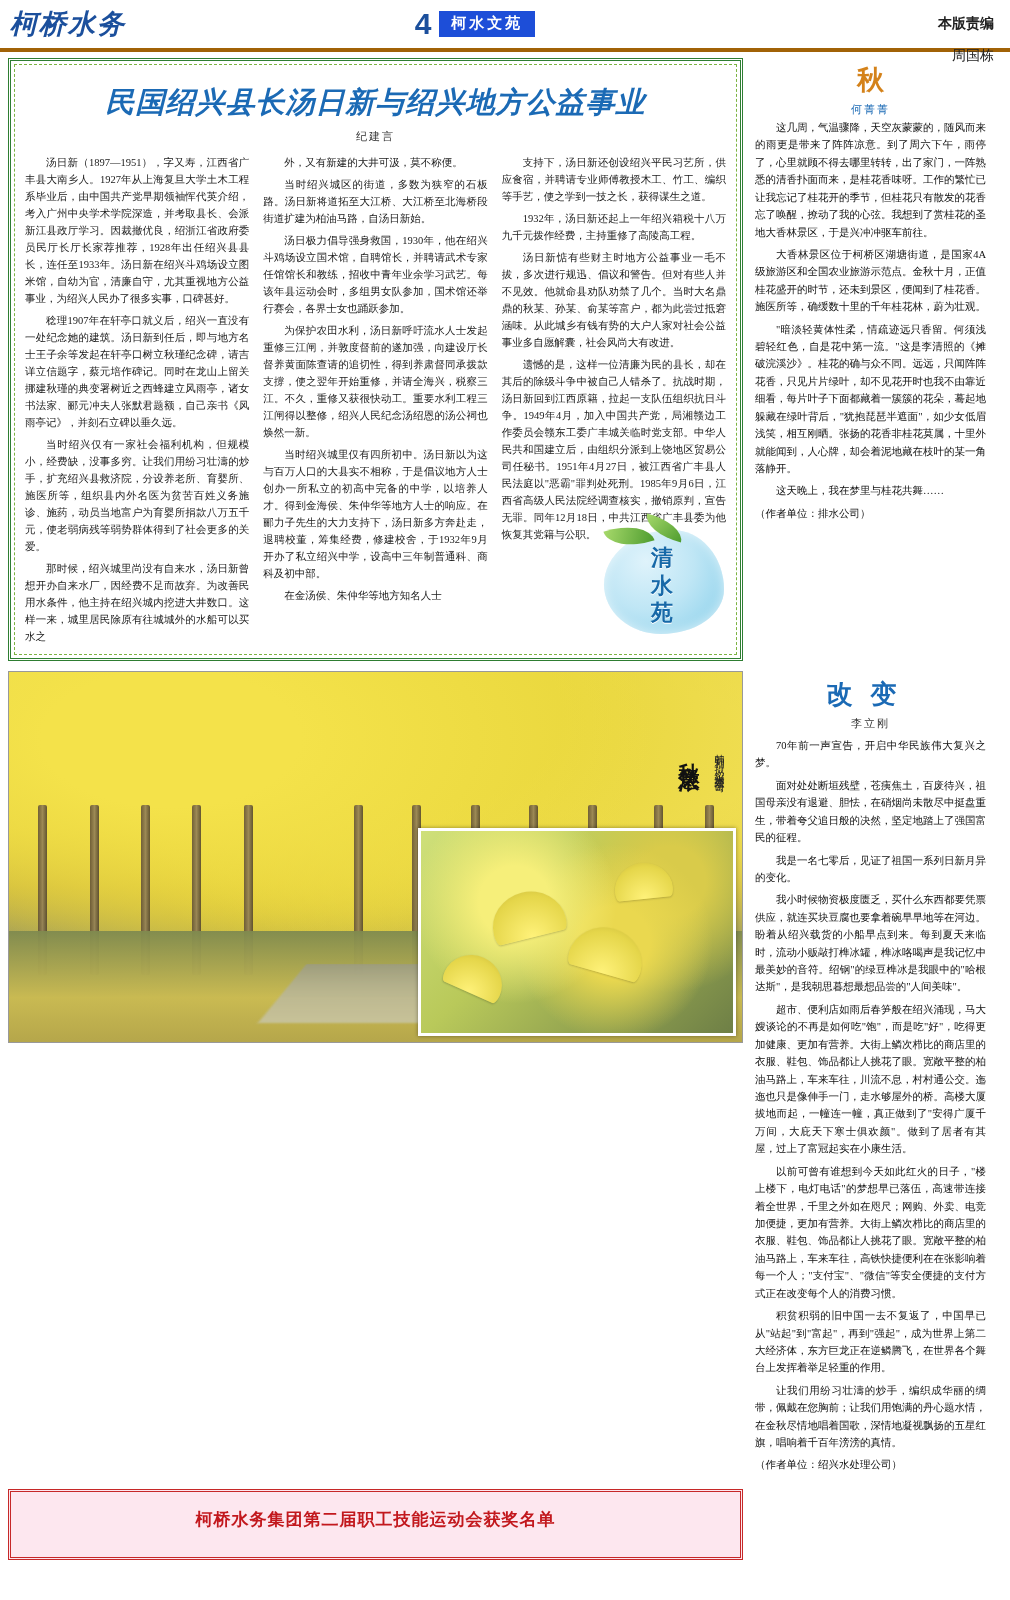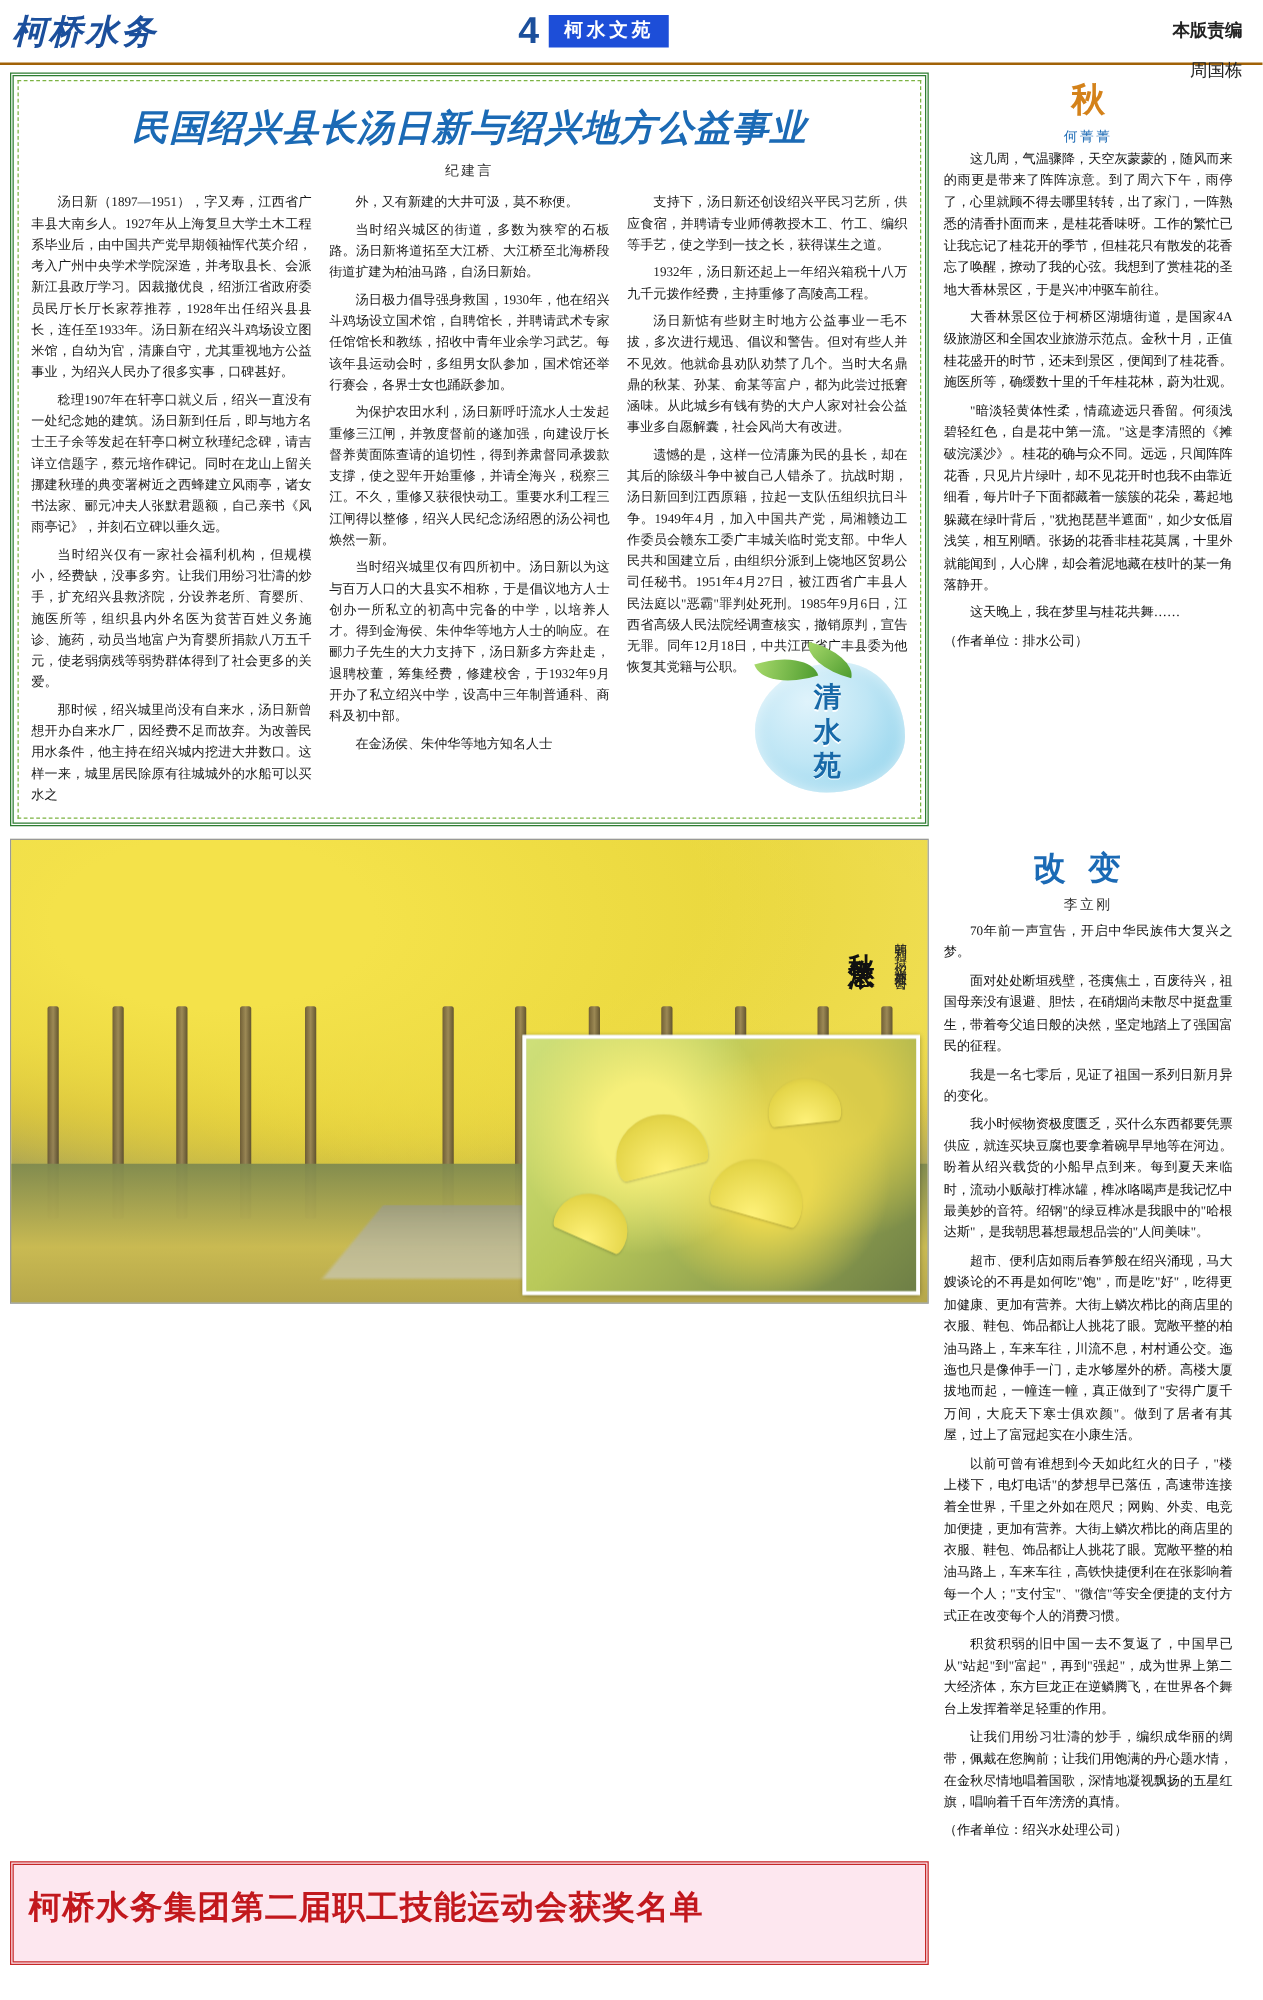--- a/index.html
+++ b/index.html
@@ -11,21 +11,21 @@
     font-family: "Liberation Serif", serif;
     color: #111;
     overflow: hidden;
   }
   .page { position: relative; width: 1010px; height: 1600px; }
 
   
   .masthead {
     position: relative;
     height: 52px;
-    border-bottom: 2px solid #a16207;
+    border-bottom: 4px solid #a16207;
     display: flex;
     align-items: center;
     padding: 0 10px;
   }
   .logo {
     font-family: "Liberation Serif", serif;
     font-weight: bold;
     font-size: 27px;
     color: #1b4f9c;
     letter-spacing: 2px;
@@ -298,22 +298,23 @@
   
   .award {
     width: 735px;
     margin: 10px 8px 0 8px;
     background: #fde7ef;
     border: 3px double #c62828;
     padding: 10px 12px 14px 12px;
   }
   .award h2 {
     margin: 6px 0 12px 0;
+    text-align: center;
     color: #c2181d;
-    font-size: 26px;
+    font-size: 17px;
     font-weight: bold;
     letter-spacing: 1px;
   }
 </style>
 </head>
 <body>
 
 <div class="page">
 
   <div class="masthead">

